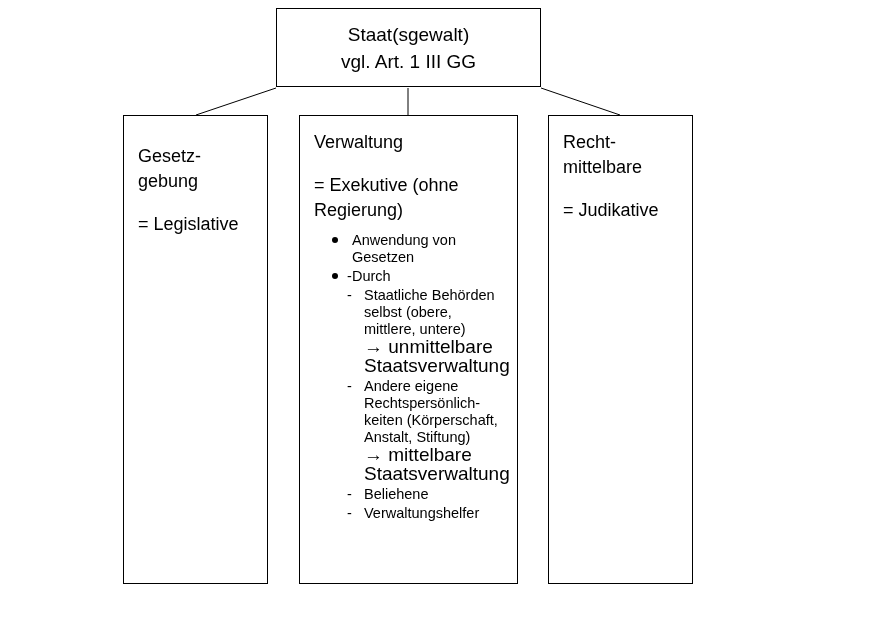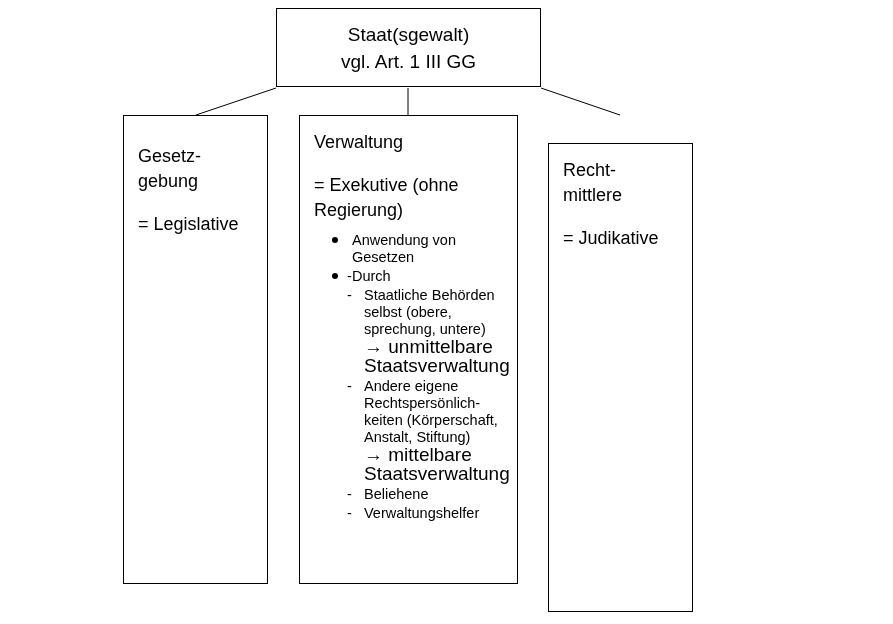--- a/index.html
+++ b/index.html
@@ -62,21 +62,20 @@
     width: 219px;
     height: 469px;
     padding: 14px 12px 5px 14px;
   }
   #box-judiciary {
     left: 548px;
     top: 115px;
     width: 145px;
     height: 469px;
     padding: 14px 14px 0 14px;
-    margin-top: 28px;
   }
   .heading {
     font-size: 18px;
     line-height: 25px;
     margin: 0;
     font-weight: normal;
   }
   .subheading {
     font-size: 18px;
     line-height: 25px;
@@ -189,21 +188,21 @@
         <span class="dot"></span>
         <span>Durch</span>
       </li>
     </ul>
 
     <ul class="dashes">
       <li>
         <span class="dash">-</span>
         <span>Staatliche Behörden</span><br>
         <span>selbst (obere,</span><br>
-        <span>sprechung, untere)</span><br>
+        <span>mittlere, untere)</span><br>
         <span class="arrow-line">→ unmittelbare</span><br>
         <span class="arrow-line">Staatsverwaltung</span>
       </li>
       <li>
         <span class="dash">-</span>
         <span>Andere eigene</span><br>
         <span>Rechtspersönlich-</span><br>
         <span>keiten (Körperschaft,</span><br>
         <span>Anstalt, Stiftung)</span><br>
         <span class="arrow-line">→ mittelbare</span><br>
@@ -215,18 +214,18 @@
       </li>
       <li>
         <span class="dash">-</span>
         <span>Verwaltungshelfer</span>
       </li>
     </ul>
   </div>
 
   <div class="box" id="box-judiciary">
     <div class="heading">Recht-</div>
-    <div class="heading">mittlere</div>
+    <div class="heading">mittelbare</div>
     <div class="gap-sm"></div>
     <div class="subheading">= Judikative</div>
   </div>
 
 </div>
 
 </body></html>

